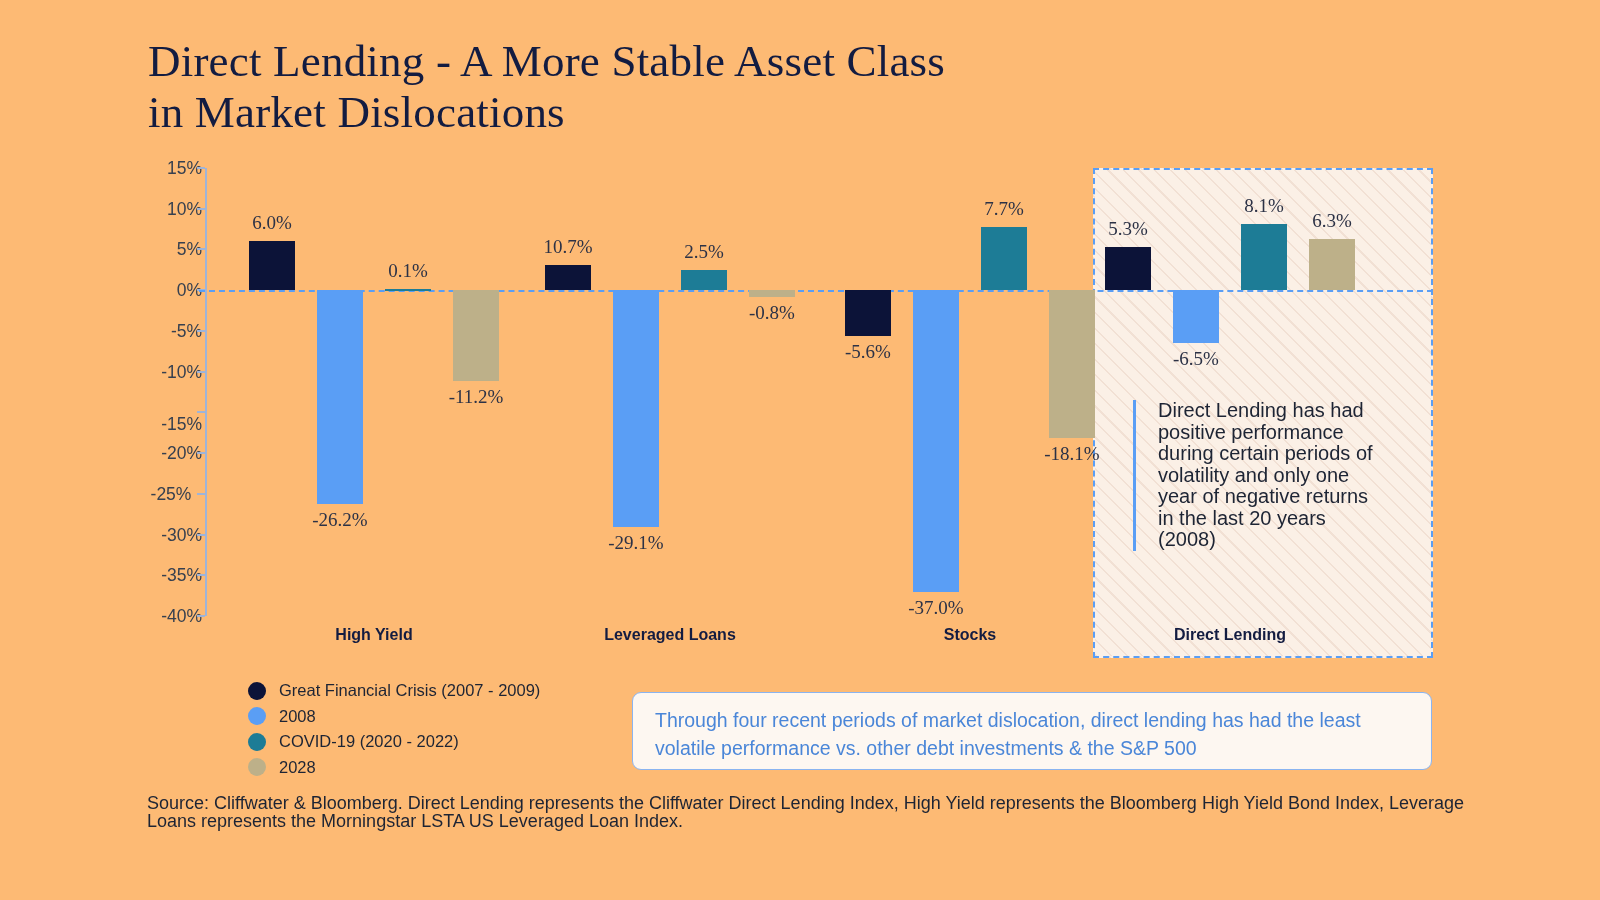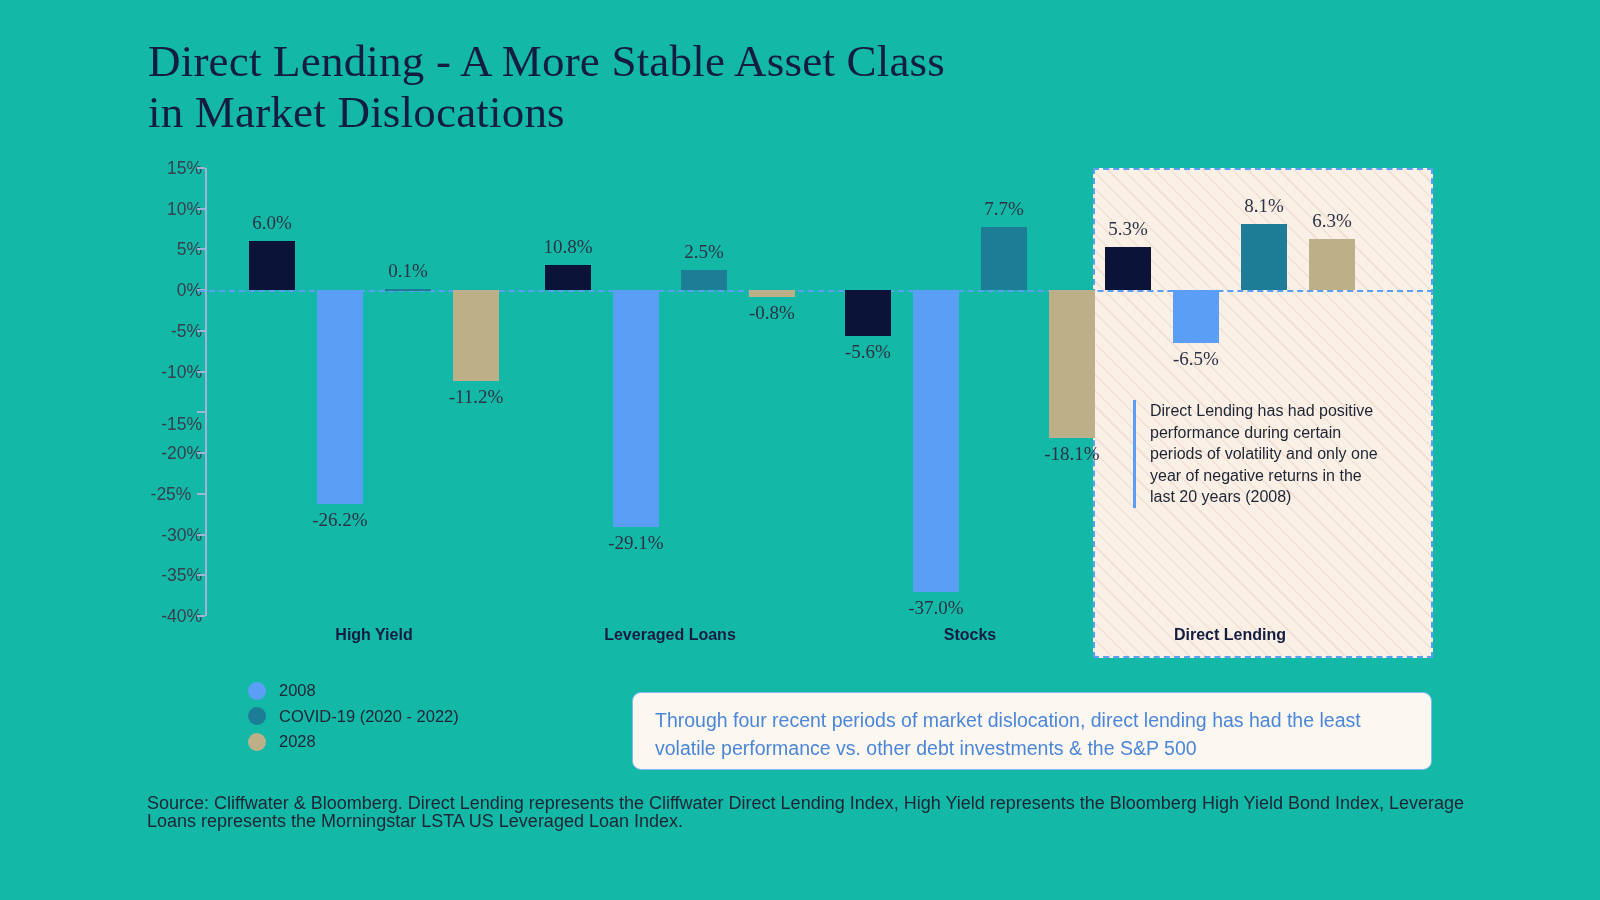--- a/index.html
+++ b/index.html
@@ -5,21 +5,21 @@
   * { box-sizing: border-box; margin: 0; padding: 0; }
   html, body {
     width: 1600px; height: 900px;
     background: #fdf4ec;
     font-family: "Liberation Sans", sans-serif;
     overflow: hidden;
   }
   #page {
     position: relative;
     width: 1600px; height: 900px;
-    background: #14b8a6;
+    background: #fdba74;
   }
 
   
   .title {
     position: absolute;
     left: 148px; top: 36px;
     width: 1000px;
     font-family: "Liberation Serif", serif;
     font-size: 45px;
     line-height: 51px;
@@ -110,23 +110,23 @@
     font-size: 16px;
     font-weight: bold;
     color: #131c41;
   }
 
   
   .anno {
     position: absolute;
     left: 1133px; top: 400px;
     width: 250px;
-    padding-left: 14px;
+    padding-left: 22px;
     border-left: 3px solid #5a9ef5;
-    font-size: 16px;
+    font-size: 20px;
     line-height: 21.5px;
     color: #1d2434;
   }
 
   
   .legend {
     position: absolute;
     left: 248px; top: 678px;
   }
   .legend-row {
@@ -224,21 +224,21 @@
           <div class="bar" style="left: 68px; top: 122.182px; height: 213.411px; background: rgb(90, 158, 245);"></div>
           <div class="bar-val" style="left: 36px; top: 340.593px;">-26.2%</div>
           <div class="bar" style="left: 136px; top: 121.367px; height: 2px; background: rgb(29, 124, 150);"></div>
           <div class="bar-val" style="left: 104px; top: 92.3673px;">0.1%</div>
           <div class="bar" style="left: 204px; top: 122.182px; height: 91.2291px; background: rgb(189, 176, 137);"></div>
           <div class="bar-val" style="left: 172px; top: 218.411px;">-11.2%</div>
           <div class="cat-label" style="left: 5px;">High Yield</div>
         </div>
         <div class="group" style="left: 340px; width: 250px;">
           <div class="bar" style="left: 0px; top: 96.9309px; height: 25.2509px; background: rgb(12, 19, 56);"></div>
-          <div class="bar-val" style="left: -32px; top: 67.9309px;">10.8%</div>
+          <div class="bar-val" style="left: -32px; top: 67.9309px;">10.7%</div>
           <div class="bar" style="left: 68px; top: 122.182px; height: 237.033px; background: rgb(90, 158, 245);"></div>
           <div class="bar-val" style="left: 36px; top: 364.215px;">-29.1%</div>
           <div class="bar" style="left: 136px; top: 101.818px; height: 20.3636px; background: rgb(29, 124, 150);"></div>
           <div class="bar-val" style="left: 104px; top: 72.8182px;">2.5%</div>
           <div class="bar" style="left: 204px; top: 122.182px; height: 6.51636px; background: rgb(189, 176, 137);"></div>
           <div class="bar-val" style="left: 172px; top: 133.698px;">-0.8%</div>
           <div class="cat-label" style="left: 5px;">Leveraged Loans</div>
         </div>
         <div class="group" style="left: 640px; width: 250px;">
           <div class="bar" style="left: 0px; top: 122.182px; height: 45.6145px; background: rgb(12, 19, 56);"></div>
@@ -262,20 +262,24 @@
           <div class="bar-val" style="left: 172px; top: 41.8655px;">6.3%</div>
           <div class="cat-label" style="left: 5px;">Direct Lending</div>
         </div>
       </div>
   </div>
 
   <div class="anno">Direct Lending has had positive performance during certain periods of volatility and only one year of negative returns in the last 20 years (2008)</div>
 
   <div class="legend" id="legend">
       <div class="legend-row">
+        <span class="legend-dot" style="background: rgb(12, 19, 56);"></span>
+        <span class="legend-text">Great Financial Crisis (2007 - 2009)</span>
+      </div>
+      <div class="legend-row">
         <span class="legend-dot" style="background: rgb(90, 158, 245);"></span>
         <span class="legend-text">2008</span>
       </div>
       <div class="legend-row">
         <span class="legend-dot" style="background: rgb(29, 124, 150);"></span>
         <span class="legend-text">COVID-19 (2020 - 2022)</span>
       </div>
       <div class="legend-row">
         <span class="legend-dot" style="background: rgb(189, 176, 137);"></span>
         <span class="legend-text">2028</span>

